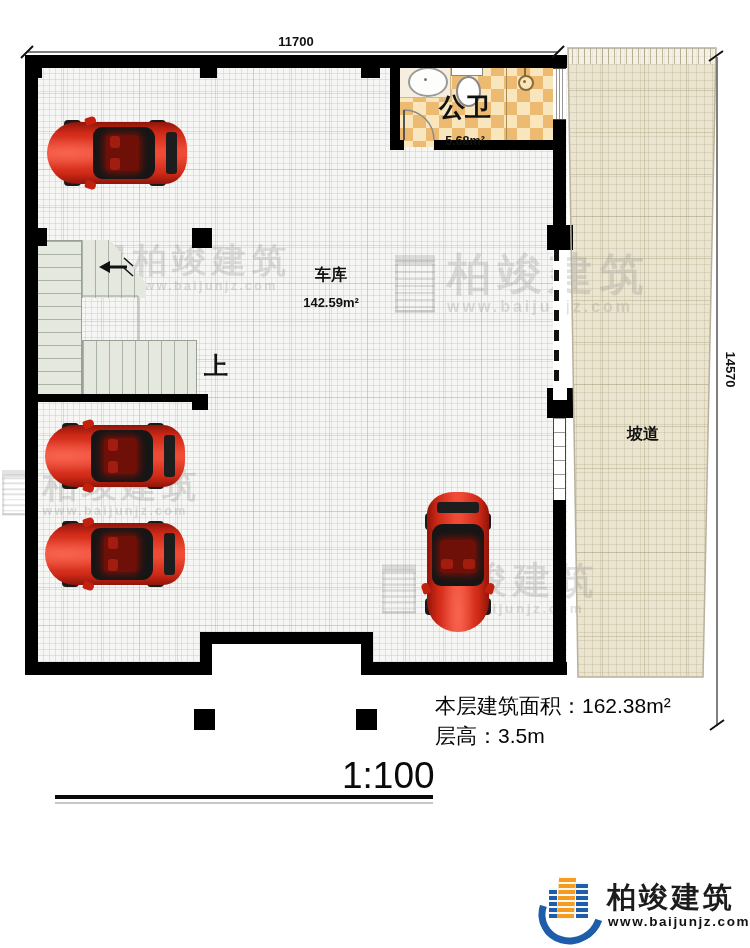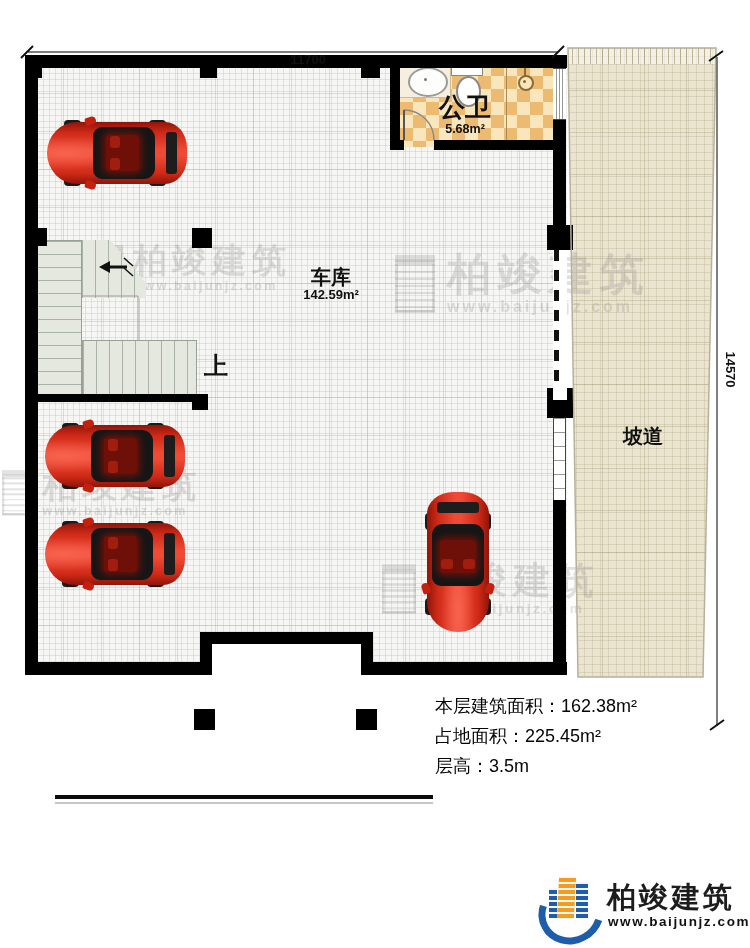--- a/index.html
+++ b/index.html
@@ -62,22 +62,22 @@
   .dashed-open{left:554px;top:250px;width:5px;height:138px;
     background:repeating-linear-gradient(180deg,#111 0 11px,transparent 11px 20px);}
   .win{background:#fff;box-sizing:border-box;}
   .win-v{border-top:1px solid #444;border-bottom:1px solid #444;
     background-image:linear-gradient(90deg,transparent 0 3px,#999 3px 4px,transparent 4px 6px,#999 6px 7px,transparent 7px 9px,#999 9px 10px,transparent 10px);}
   .win-h{border-left:1px solid #444;border-right:1px solid #444;
     background-image:repeating-linear-gradient(180deg,#999 0 1px,transparent 1px 14px);}
 
   
   .room-label{color:#111;text-align:center;line-height:1.12;}
-  .room-name{font-size:20px;font-weight:bold;}
-  .room-area{font-size:13px;font-weight:bold;}
+  .room-name{font-size:16px;font-weight:bold;}
+  .room-area{font-size:13px;font-weight:bold;margin-top:12px;}
   .bath-label .room-name{font-size:26px;}
   .bath-label .room-area{font-size:12.5px;}
   .up-label{font-size:24px;font-weight:bold;color:#111;}
   .dim-label{font-size:13px;font-weight:bold;color:#111;}
 
   
   .car{position:absolute;width:140px;height:64px;}
   .car .tire{position:absolute;width:17px;height:9px;background:#1a1a1a;border-radius:4px;}
   .t-fl{left:17px;top:-1px}.t-fb{left:17px;bottom:-1px}.t-rl{right:21px;top:-1px}.t-rb{right:21px;bottom:-1px}
   .car .body{position:absolute;left:0;top:1px;right:0;bottom:1px;
@@ -102,21 +102,21 @@
     background:repeating-linear-gradient(180deg,rgba(145,145,145,.26) 0 2px,transparent 2px 7px);}
   .wm-col{display:flex;flex-direction:column;line-height:1;}
   .wm-cn{font-size:44px;font-weight:bold;letter-spacing:7px;color:rgba(142,142,142,.28);}
   .wm-url{font-size:16px;font-weight:bold;letter-spacing:3px;color:rgba(142,142,142,.28);margin-top:3px;}
 
   
   .main-title{left:58px;top:746px;font-size:44px;font-weight:bold;color:#0a0a0a;letter-spacing:2px;}
   .scale-note{left:342px;top:755px;font-size:37px;font-weight:500;color:#0a0a0a;}
   .rule1{left:55px;top:795px;width:378px;height:4px;background:#0a0a0a;}
   .rule2{left:55px;top:802px;width:378px;height:2px;background:#c7c7c7;}
-  .info-block{left:435px;top:691px;color:#050505;font-size:18px;font-weight:500;line-height:30px;white-space:nowrap;}
+  .info-block{left:435px;top:691px;color:#050505;font-size:21px;font-weight:500;line-height:30px;white-space:nowrap;}
 
   
   .logo{left:535px;top:872px;width:212px;height:66px;}
   .logo-arc{position:absolute;left:3px;top:10px;width:52px;height:48px;border:7px solid transparent;
     border-left-color:#1d5da9;border-bottom-color:#1d5da9;border-radius:50%;transform:rotate(-28deg);}
   .bldg{position:absolute;background:repeating-linear-gradient(180deg,rgba(255,255,255,.95) 0 2px,transparent 2px 6px);}
   .bldg-o{left:23px;top:4px;width:17px;height:43px;background-color:#f59c1f;transform:skewX(-3deg);}
   .bldg-b1{left:14px;top:16px;width:8px;height:30px;background-color:#1d5da9;}
   .bldg-b2{left:41px;top:10px;width:12px;height:36px;background-color:#1d5da9;}
   .logo-name{position:absolute;left:72px;top:6px;font-size:29px;font-weight:bold;color:#1c1c1c;letter-spacing:3px;}
@@ -286,31 +286,31 @@
   </div>
   <div class="abs room-label bath-label" style="left:415px;top:93px;width:100px;">
     <div class="room-name">公卫</div>
     <div class="room-area">5.68m²</div>
   </div>
   <div class="abs room-label" style="left:593px;top:425px;width:100px;">
     <div class="room-name">坡道</div>
   </div>
   <div class="abs up-label" style="left:204px;top:350px;">上</div>
 
-  <div class="abs dim-label" style="left:266px;top:52px;width:60px;text-align:right;">11700</div>
+  <div class="abs dim-label" style="left:266px;top:34px;width:60px;text-align:center;">11700</div>
   <div class="abs dim-label" style="left:700px;top:362px;width:60px;text-align:center;transform:rotate(90deg);">14570</div>
 
   <div class="abs wall" style="left:194px;top:709px;width:21px;height:21px;"></div>
   <div class="abs wall" style="left:356px;top:709px;width:21px;height:21px;"></div>
 
+  <div class="abs scale-note">1:100</div>
   <div class="abs rule1"></div>
   <div class="abs rule2"></div>
   <div class="abs info-block">
     <div>本层建筑面积：162.38m²</div>
-    <div>占地面积：225.45m²</div>
     <div>层高：3.5m</div>
   </div>
 
   <div class="abs logo">
     <div class="logo-arc"></div>
     <div class="bldg bldg-b1"></div>
     <div class="bldg bldg-o"></div>
     <div class="bldg bldg-b2"></div>
     <div class="logo-name">柏竣建筑</div>
     <div class="logo-url">www.baijunjz.com</div>

